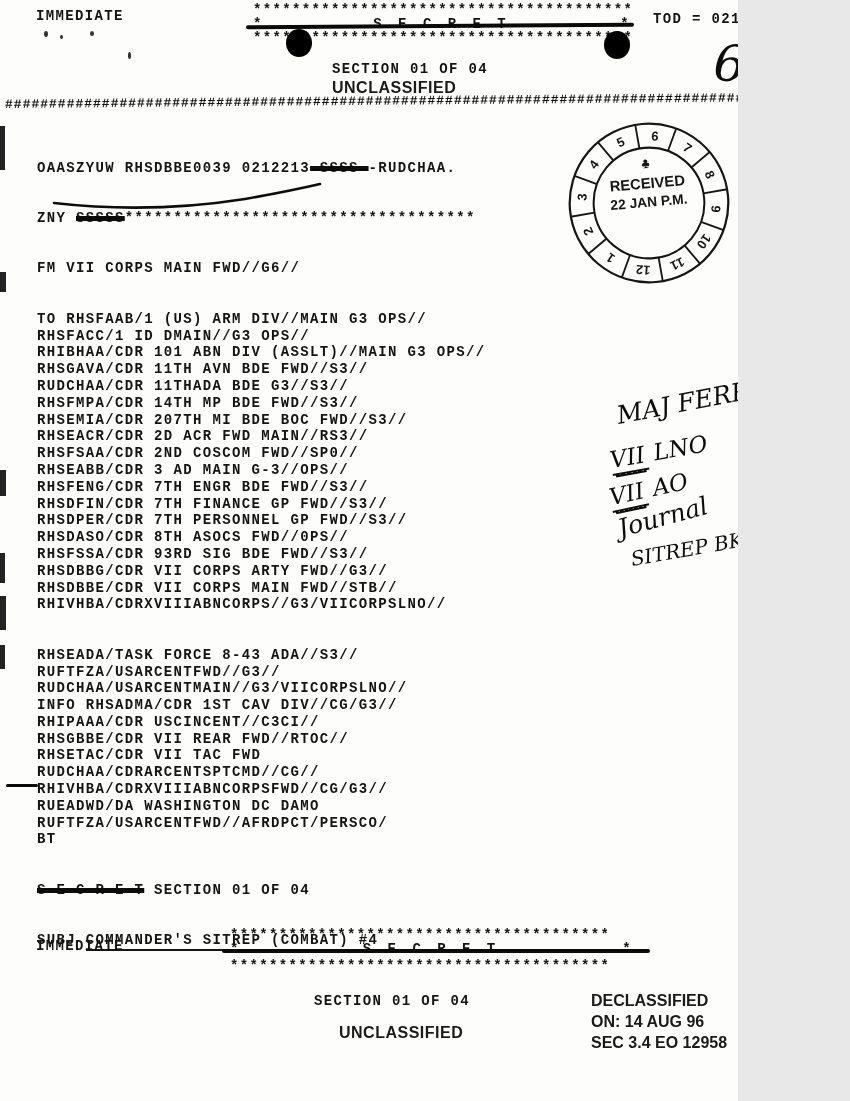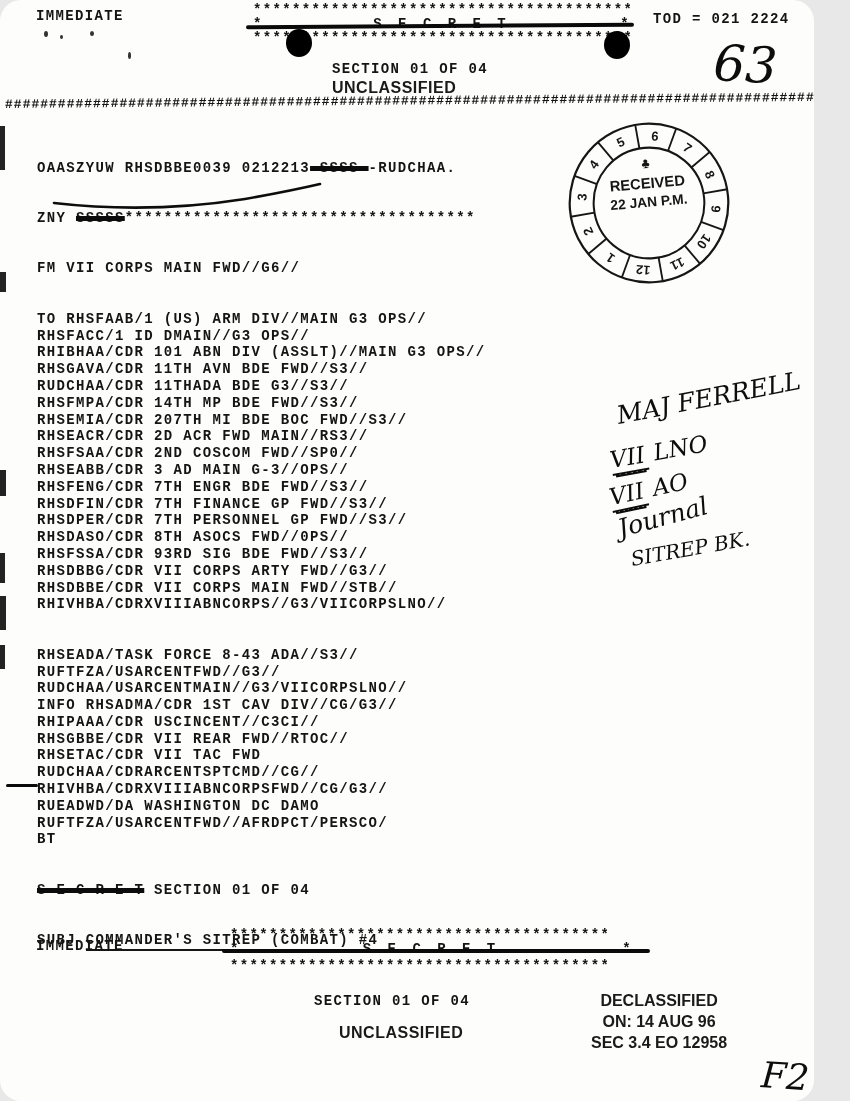--- a/index.html
+++ b/index.html
@@ -1,20 +1,20 @@
 <!DOCTYPE html>
 <html><head>
 <meta charset="utf-8">
 <style>
   html,body{margin:0;padding:0;background:#e8e8e8;}
-  .page{position:relative;width:814px;height:1101px;background:#fdfdfb;overflow:hidden;
-        font-family:"Liberation Mono","DejaVu Sans Mono",monospace;color:#141414;border-radius:21px;}
+  .page{position:relative;width:738px;height:1101px;background:#fdfdfb;overflow:hidden;
+        font-family:"Liberation Mono","DejaVu Sans Mono",monospace;color:#141414;}
   .mono{font-family:"Liberation Mono","DejaVu Sans Mono",monospace;font-weight:bold;
         font-size:14px;letter-spacing:1.35px;white-space:pre;color:#141414;}
-  .sans{font-family:"Liberation Sans","DejaVu Sans",sans-serif;font-weight:bold;color:#1a1a1a;text-align:center;}
+  .sans{font-family:"Liberation Sans","DejaVu Sans",sans-serif;font-weight:bold;color:#1a1a1a;}
   .abs{position:absolute;}
   .line{line-height:16.8px;height:16.8px;}
   
   .banner-row{overflow:hidden;width:377px;}
   .secret-row{display:flex;justify-content:space-between;align-items:center;}
   .secret-word{letter-spacing:4px;}
   .strike-bar{position:absolute;background:#0a0a0a;height:4px;border-radius:2px;}
   .punch-dot{position:absolute;background:#000;border-radius:50%;}
   .struck-heavy{text-decoration:line-through;text-decoration-thickness:5px;text-decoration-color:#0c0c0c;}
   .struck-u{text-decoration:underline line-through;text-decoration-thickness:2.5px;}

